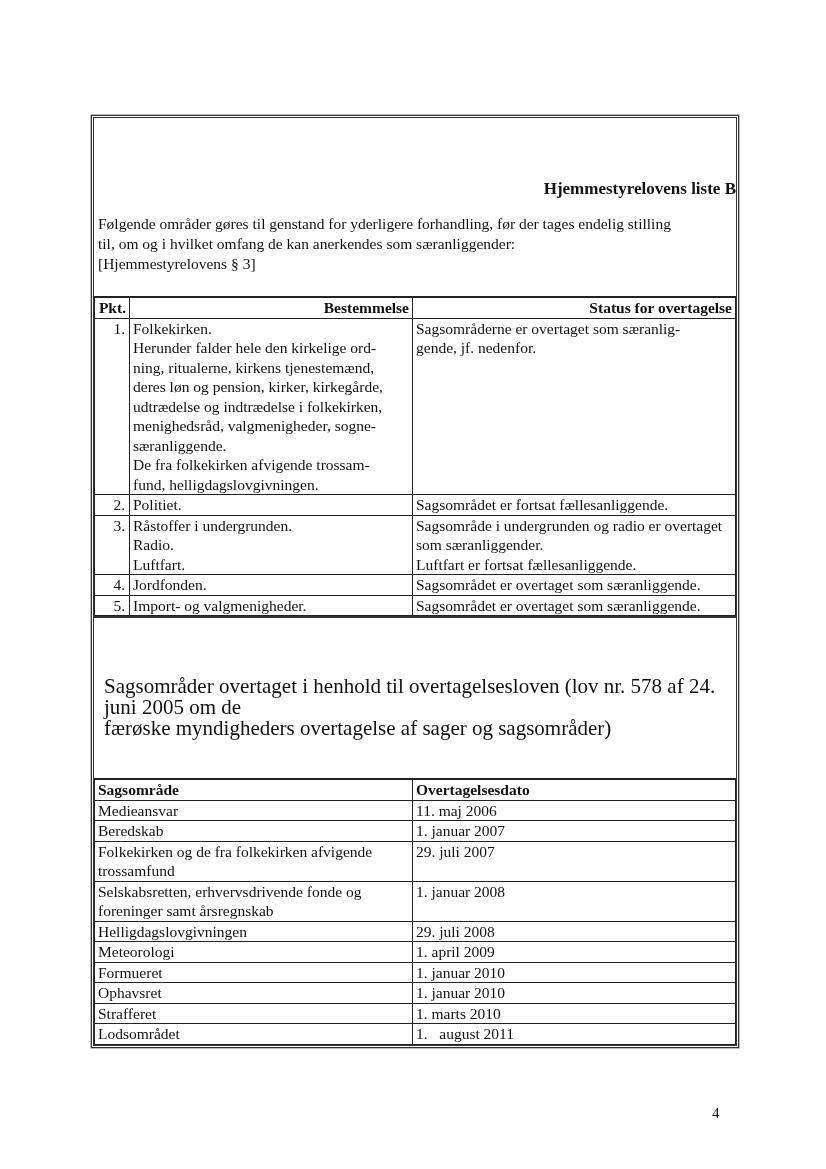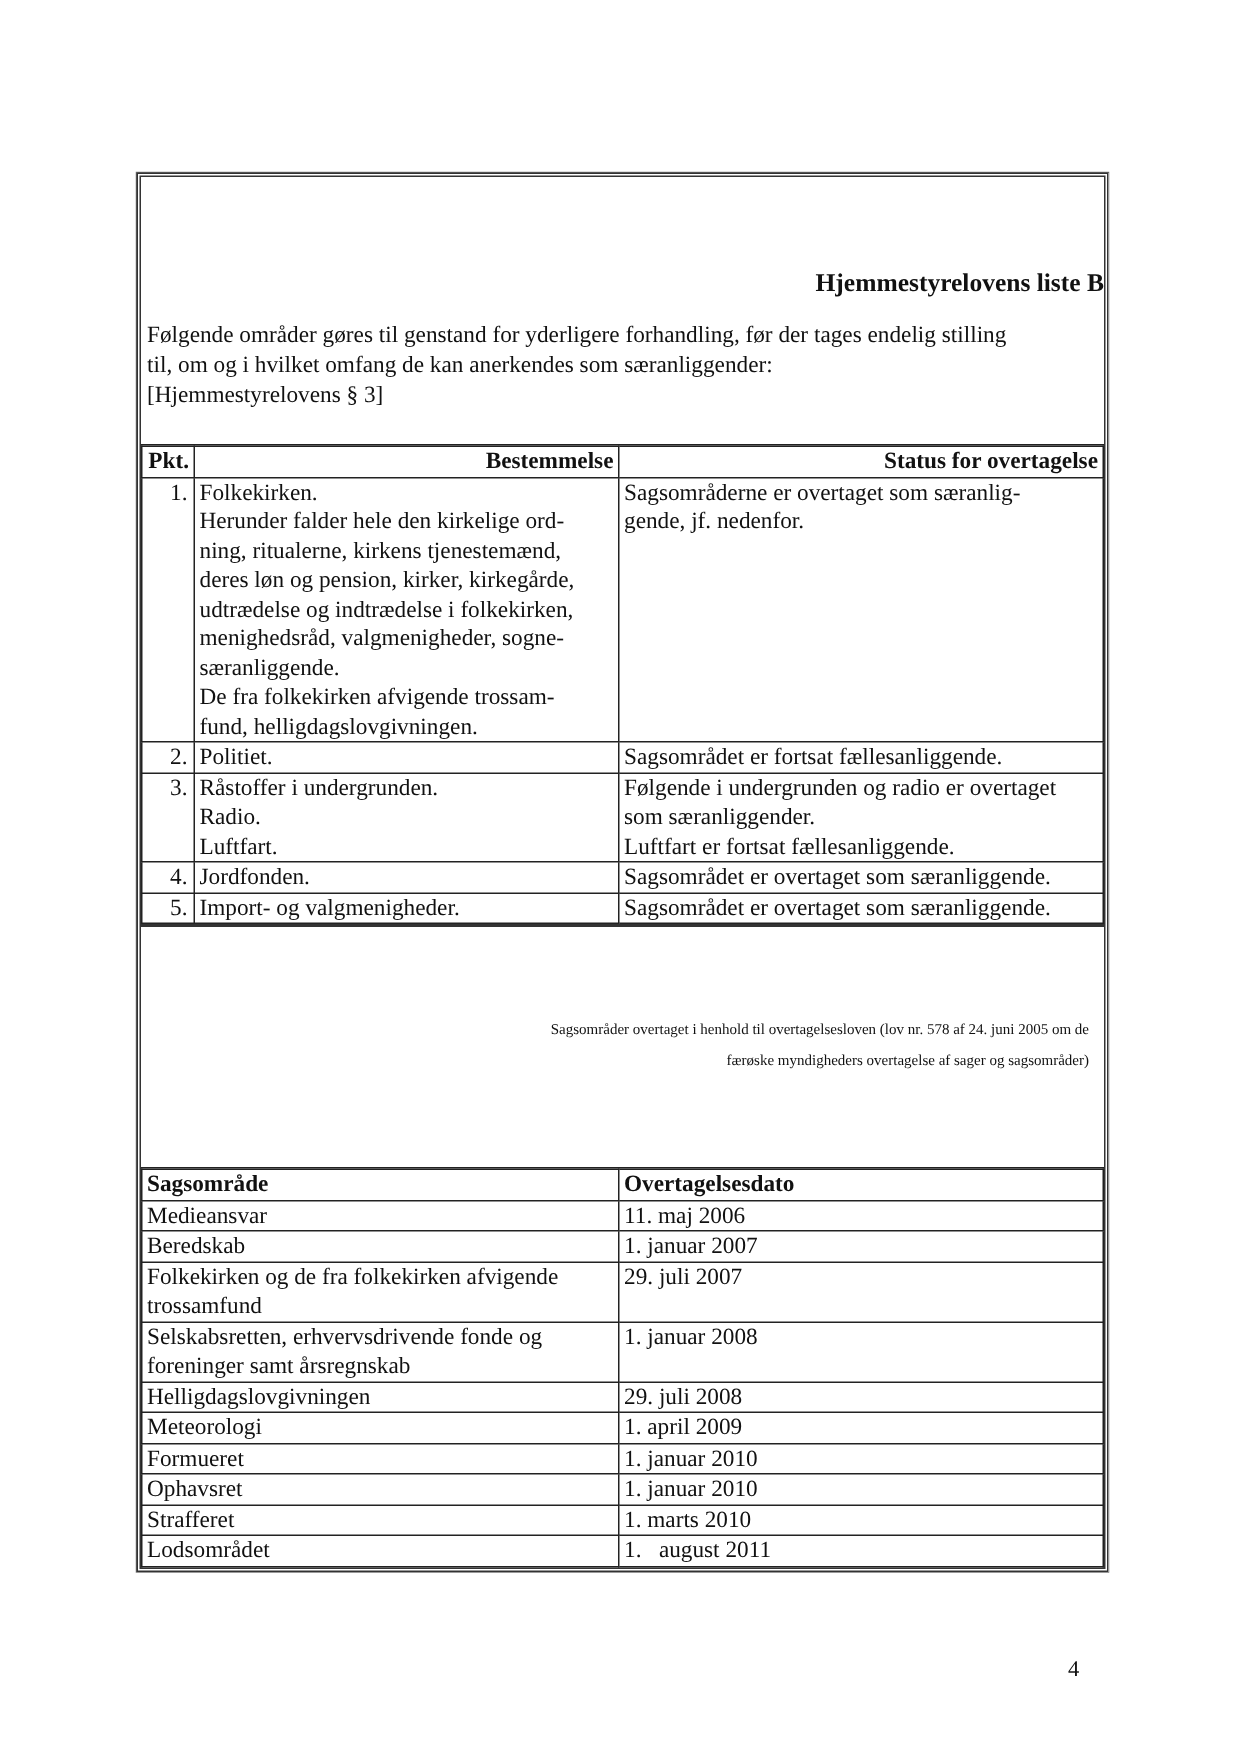--- a/index.html
+++ b/index.html
@@ -75,22 +75,22 @@
     height: 160px;
     position: relative;
     border-top: 2px solid #333;
     border-bottom: 1px solid #222;
   }
   .mid-text {
     position: absolute;
     top: 58px;
     left: 10px;
     right: 10px;
-    text-align: right;
-    font-size: 10px;
+    text-align: left;
+    font-size: 21px;
     line-height: 21px;
   }
   .mid-text span { display: block; }
   .tC td, .tC th { line-height: 19.5px; }
 
   .page-number {
     position: absolute;
     left: 712px;
     top: 1105px;
     font-size: 15px;
@@ -155,21 +155,21 @@
       </tr>
 
       <tr>
         <td class="pkt-col">3.</td>
         <td>
           <span class="line">Råstoffer i undergrunden.</span>
           <span class="line">Radio.</span>
           <span class="line">Luftfart.</span>
         </td>
         <td>
-          <span class="line">Følgende i undergrunden og radio er overtaget</span>
+          <span class="line">Sagsområde i undergrunden og radio er overtaget</span>
           <span class="line">som særanliggender.</span>
           <span class="line italic">Luftfart er fortsat fællesanliggende.</span>
         </td>
       </tr>
 
       <tr>
         <td class="pkt-col">4.</td>
         <td>
           <span class="line">Jordfonden.</span>
         </td>

